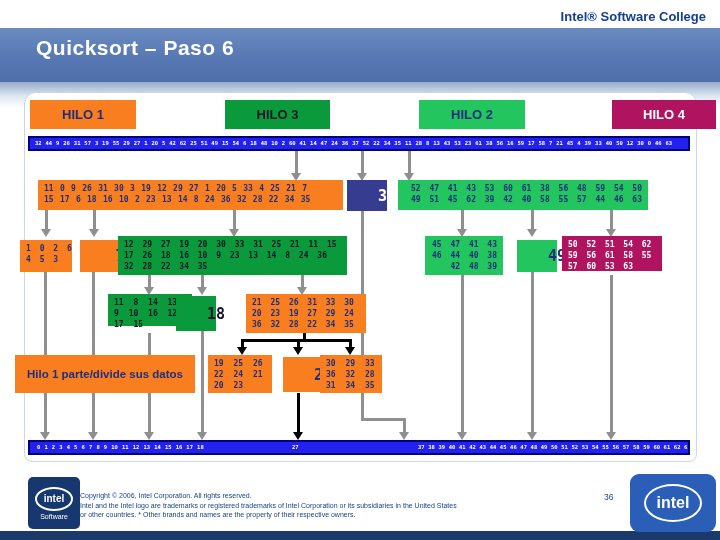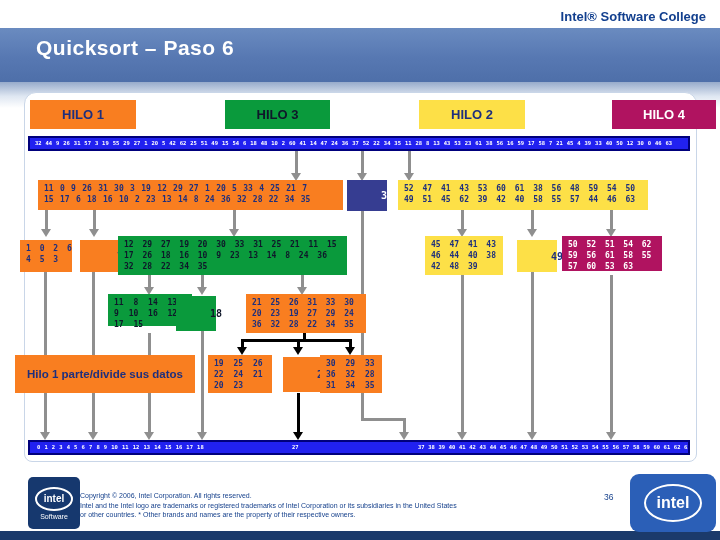--- a/index.html
+++ b/index.html
@@ -13,33 +13,33 @@
         background:linear-gradient(180deg,#97abcb 0%,#dfe7f2 55%,#ffffff 100%);}
   .title{position:absolute;top:36px;left:36px;font-size:21px;font-weight:bold;color:#ffffff;letter-spacing:.5px;}
   .panel{position:absolute;top:92px;left:24px;width:671px;height:368px;background:#ffffff;
          border:1px solid #c9d6e8;border-radius:12px 12px 8px 8px;}
   
   .hilo{position:absolute;top:100px;height:29px;display:flex;align-items:center;justify-content:center;
         font-size:13px;font-weight:bold;color:#ffffff;z-index:3;}
   
   .bg-orange{background:#f97e20;color:#1e2f7d;}
   .bg-green{background:#0a9a3c;color:#0f172a;}
-  .bg-yellow{background:#fde047;color:#1e2f7d;}
+  .bg-yellow{background:#22c55e;color:#1e2f7d;text-align:right;}
   .bg-magenta{background:#b01360;color:#ffffff;}
   .bg-navy{background:#363d91;color:#ffffff;}
   
   .bar{position:absolute;left:28px;width:662px;height:15px;background:#2121f0;border:2px solid #00007c;
        box-sizing:border-box;z-index:2;overflow:hidden;}
   .bar-text{position:absolute;top:2px;font-family:"DejaVu Sans Mono",monospace;font-weight:bold;
             font-size:5.5px;color:#ffffff;white-space:nowrap;}
   
   .numbox{position:absolute;font-family:"DejaVu Sans Mono",monospace;font-weight:bold;font-size:8px;
           line-height:11px;padding:3px 6px;white-space:nowrap;z-index:2;box-sizing:border-box;}
   .pivot{display:flex;align-items:center;justify-content:center;font-family:"DejaVu Sans Mono",monospace;
-         font-weight:bold;font-size:10px;position:absolute;z-index:2;box-sizing:border-box;padding-left:40px;}
+         font-weight:bold;font-size:15px;position:absolute;z-index:2;box-sizing:border-box;padding-left:40px;}
   .ws1{word-spacing:1.5px;} .ws4{word-spacing:4px;} .ws5{word-spacing:5px;}
   
   .vline{position:absolute;width:3px;background:#8f8f8f;z-index:1;}
   .hline{position:absolute;height:3px;background:#8f8f8f;z-index:1;}
   .black{background:#000000;}
   .arr{position:absolute;width:0;height:0;border-left:5px solid transparent;
        border-right:5px solid transparent;border-top:8px solid #8f8f8f;z-index:1;}
   .arrB{border-top-color:#000000;}
   
   .caption{position:absolute;left:15px;top:355px;width:180px;height:38px;background:#f97e20;

